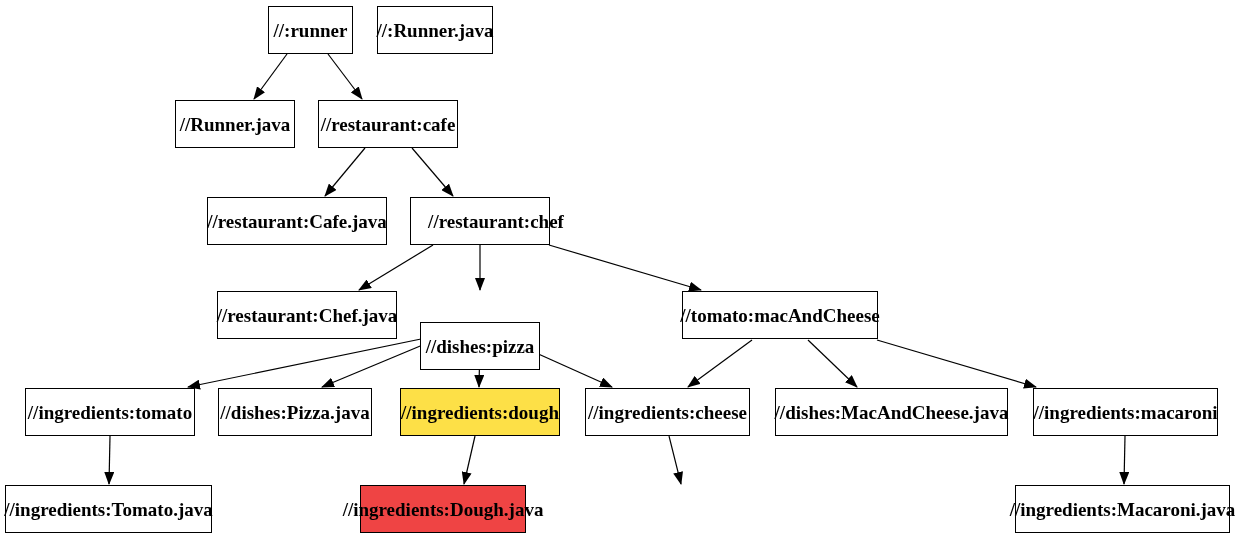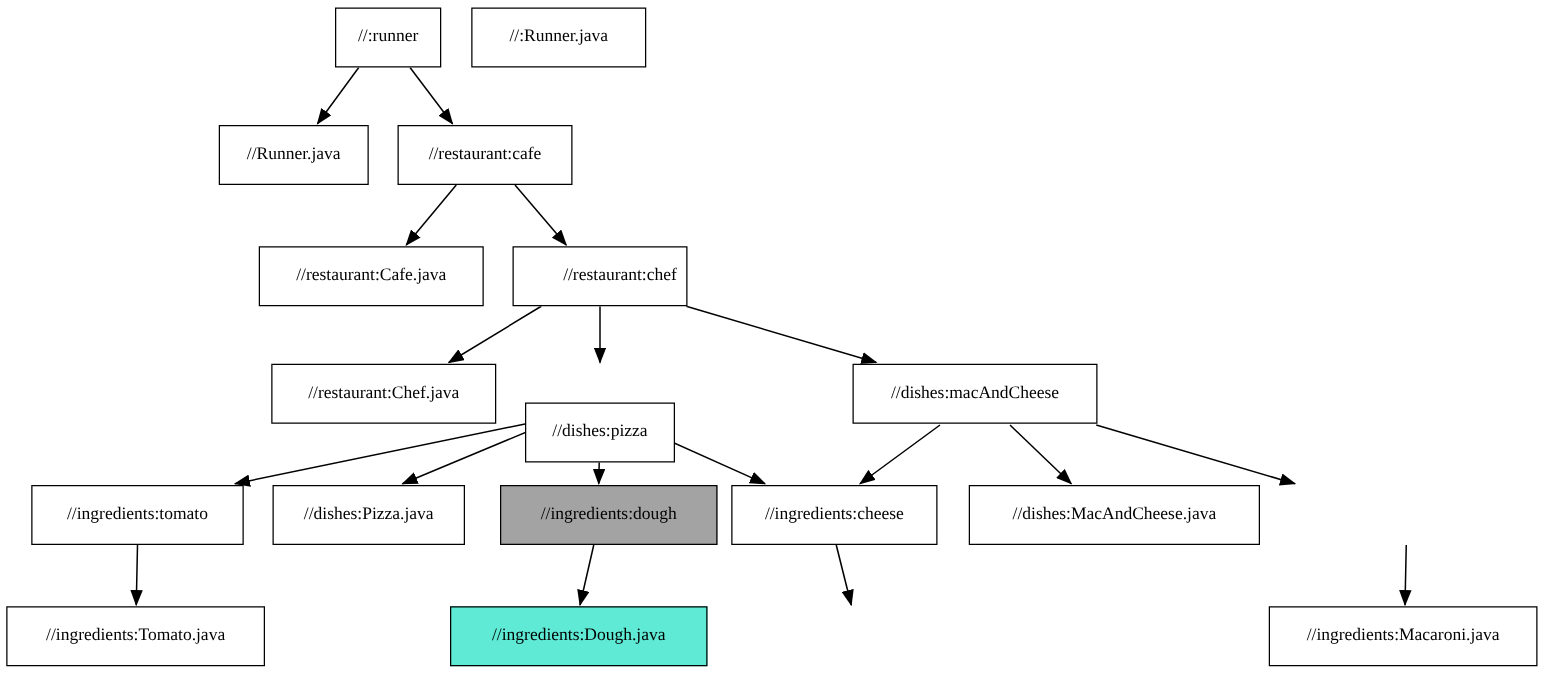--- a/index.html
+++ b/index.html
@@ -33,24 +33,25 @@
   .node {
     position: absolute;
     box-sizing: border-box;
     border: 1px solid #000000;
     background: #ffffff;
     display: flex;
     align-items: center;
     justify-content: center;
   }
   .node-label {
-    font-size: 14px;
+    font-size: 19px;
     color: #000000;
     white-space: nowrap;
     line-height: 1;
+    font-weight: bold;
   }
   .edge-line {
     stroke-width: 1.2px;
     fill: none;
   }
 </style>
 </head>
 <body>
 
 <div class="canvas">
@@ -78,21 +79,21 @@
         <line x1="110" y1="436" x2="109" y2="484" class="edge-line" stroke="#000000" marker-end="url(#arrowhead)"></line>
         <line x1="475" y1="436" x2="464" y2="484" class="edge-line" stroke="#000000" marker-end="url(#arrowhead)"></line>
         <line x1="669" y1="436" x2="681" y2="484" class="edge-line" stroke="#000000" marker-end="url(#arrowhead)"></line>
         <line x1="1125" y1="436" x2="1124" y2="484" class="edge-line" stroke="#000000" marker-end="url(#arrowhead)"></line>
       </g>
   </svg>
   <div class="node-layer" id="node-layer">
       <div class="node" style="left: 268px; top: 6px; width: 85px; height: 48px; border-color: rgb(0, 0, 0); background: rgb(255, 255, 255);">
         <span class="node-label" style="color: rgb(0, 0, 0);">//:runner</span>
       </div>
-      <div class="node" style="left: 377px; top: 6px; width: 140px; height: 48px; border-color: rgb(0, 0, 0); background: rgb(255, 255, 255);">
+      <div class="node" style="left: 377px; top: 6px; width: 116px; height: 48px; border-color: rgb(0, 0, 0); background: rgb(255, 255, 255);">
         <span class="node-label" style="color: rgb(0, 0, 0);">//:Runner.java</span>
       </div>
       <div class="node" style="left: 175px; top: 100px; width: 120px; height: 48px; border-color: rgb(0, 0, 0); background: rgb(255, 255, 255);">
         <span class="node-label" style="color: rgb(0, 0, 0);">//Runner.java</span>
       </div>
       <div class="node" style="left: 318px; top: 100px; width: 140px; height: 48px; border-color: rgb(0, 0, 0); background: rgb(255, 255, 255);">
         <span class="node-label" style="color: rgb(0, 0, 0);">//restaurant:cafe</span>
       </div>
       <div class="node" style="left: 207px; top: 197px; width: 180px; height: 48px; border-color: rgb(0, 0, 0); background: rgb(255, 255, 255);">
         <span class="node-label" style="color: rgb(0, 0, 0);">//restaurant:Cafe.java</span>
@@ -100,40 +101,43 @@
       <div class="node" style="left: 410px; top: 197px; width: 140px; height: 48px; border-color: rgb(0, 0, 0); background: rgb(255, 255, 255); padding-left: 32px;">
         <span class="node-label" style="color: rgb(0, 0, 0);">//restaurant:chef</span>
       </div>
       <div class="node" style="left: 217px; top: 291px; width: 180px; height: 48px; border-color: rgb(0, 0, 0); background: rgb(255, 255, 255);">
         <span class="node-label" style="color: rgb(0, 0, 0);">//restaurant:Chef.java</span>
       </div>
       <div class="node" style="left: 420px; top: 291px; width: 120px; height: 48px; border-color: rgb(0, 0, 0); background: rgb(255, 255, 255); margin-top: 31px;">
         <span class="node-label" style="color: rgb(0, 0, 0);">//dishes:pizza</span>
       </div>
       <div class="node" style="left: 682px; top: 291px; width: 196px; height: 48px; border-color: rgb(0, 0, 0); background: rgb(255, 255, 255);">
-        <span class="node-label" style="color: rgb(0, 0, 0);">//dishes:macAndCheese</span>
+        <span class="node-label" style="color: rgb(0, 0, 0);">//tomato:macAndCheese</span>
       </div>
       <div class="node" style="left: 25px; top: 388px; width: 170px; height: 48px; border-color: rgb(0, 0, 0); background: rgb(255, 255, 255);">
         <span class="node-label" style="color: rgb(0, 0, 0);">//ingredients:tomato</span>
       </div>
       <div class="node" style="left: 218px; top: 388px; width: 154px; height: 48px; border-color: rgb(0, 0, 0); background: rgb(255, 255, 255);">
         <span class="node-label" style="color: rgb(0, 0, 0);">//dishes:Pizza.java</span>
       </div>
-      <div class="node" style="left: 400px; top: 388px; width: 174px; height: 48px; border-color: rgb(0, 0, 0); background: #a3a3a3;">
+      <div class="node" style="left: 400px; top: 388px; width: 160px; height: 48px; border-color: rgb(0, 0, 0); background: #fde047;">
         <span class="node-label" style="color: rgb(0, 0, 0);">//ingredients:dough</span>
       </div>
       <div class="node" style="left: 585px; top: 388px; width: 165px; height: 48px; border-color: rgb(0, 0, 0); background: rgb(255, 255, 255);">
         <span class="node-label" style="color: rgb(0, 0, 0);">//ingredients:cheese</span>
       </div>
       <div class="node" style="left: 775px; top: 388px; width: 233px; height: 48px; border-color: rgb(0, 0, 0); background: rgb(255, 255, 255);">
         <span class="node-label" style="color: rgb(0, 0, 0);">//dishes:MacAndCheese.java</span>
       </div>
+      <div class="node" style="left: 1033px; top: 388px; width: 185px; height: 48px; border-color: rgb(0, 0, 0); background: rgb(255, 255, 255);">
+        <span class="node-label" style="color: rgb(0, 0, 0);">//ingredients:macaroni</span>
+      </div>
       <div class="node" style="left: 5px; top: 485px; width: 207px; height: 48px; border-color: rgb(0, 0, 0); background: rgb(255, 255, 255);">
         <span class="node-label" style="color: rgb(0, 0, 0);">//ingredients:Tomato.java</span>
       </div>
-      <div class="node" style="left: 360px; top: 485px; width: 206px; height: 48px; border-color: rgb(0, 0, 0); background: #5eead4;">
+      <div class="node" style="left: 360px; top: 485px; width: 166px; height: 48px; border-color: rgb(0, 0, 0); background: #ef4444;">
         <span class="node-label" style="color: rgb(0, 0, 0);">//ingredients:Dough.java</span>
       </div>
       <div class="node" style="left: 1015px; top: 485px; width: 215px; height: 48px; border-color: rgb(0, 0, 0); background: rgb(255, 255, 255);">
         <span class="node-label" style="color: rgb(0, 0, 0);">//ingredients:Macaroni.java</span>
       </div>
     </div>
 </div>
 
 </body></html>

